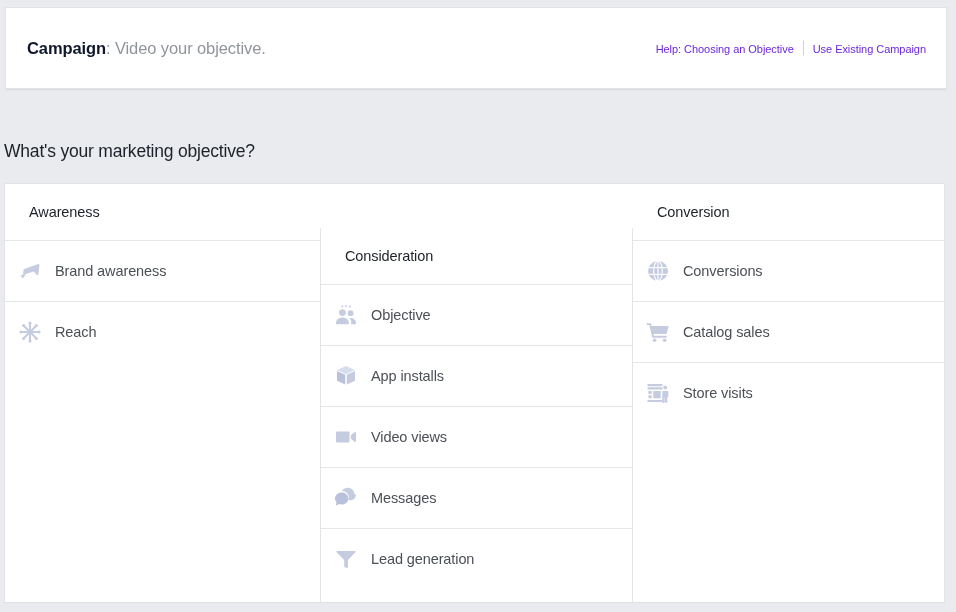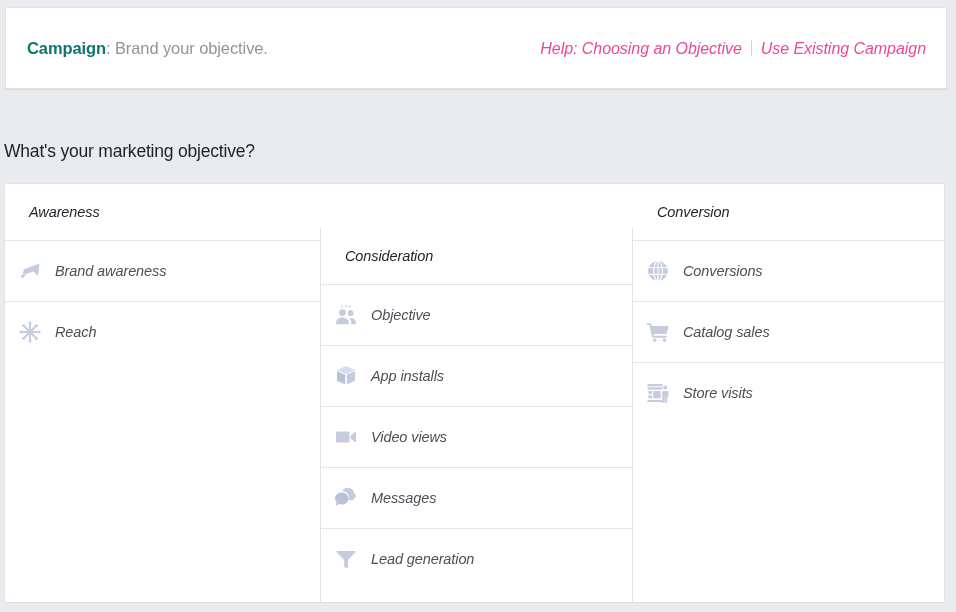--- a/index.html
+++ b/index.html
@@ -41,33 +41,32 @@
     box-sizing: border-box;
   }
   .campaign-title {
     font-size: 16.5px;
     color: #90949c;
     letter-spacing: -0.1px;
     white-space: nowrap;
   }
   .campaign-title .strong {
     font-weight: bold;
-    color: #0f766e;
+    color: #0f172a;
   }
   .campaign-links {
     display: flex;
     align-items: center;
     white-space: nowrap;
   }
   .campaign-links a {
-    font-size: 16px;
-    color: #ec4899;
+    font-size: 11px;
+    color: #6d28d9;
     text-decoration: none;
     letter-spacing: -0.05px;
-    font-style: italic;
   }
   .link-divider {
     width: 1px;
     height: 15px;
     background: #ced0d4;
     margin: 0 9px;
   }
 
   
   .section-heading {
@@ -91,21 +90,20 @@
     border-bottom: none;
     box-sizing: border-box;
     box-shadow: 0 1px 1px rgba(0,0,0,0.04);
     display: flex;
     height: 419px;
     overflow: hidden;
   }
   .objective-column {
     box-sizing: border-box;
     position: relative;
-    font-style: italic;
   }
   .col-awareness    { width: 315px; }
   .col-consideration{ width: 313px; border-left: 1px solid #e3e4e6; border-right: 1px solid #e3e4e6; margin-top: 44px; }
   .col-conversion   { width: 311px; }
 
   .column-header {
     height: 56px;
     display: flex;
     align-items: center;
     padding-left: 24px;
@@ -141,21 +139,21 @@
     color: #4b4f56;
     letter-spacing: -0.1px;
   }
 </style>
 </head>
 <body>
 
 <div class="campaign-bar">
   <div class="campaign-bar-inner">
     <div class="campaign-title">
-      <span class="strong">Campaign</span><span>: Brand your objective.</span>
+      <span class="strong">Campaign</span><span>: Video your objective.</span>
     </div>
     <div class="campaign-links">
       <a href="#">Help: Choosing an Objective</a>
       <div class="link-divider"></div>
       <a href="#">Use Existing Campaign</a>
     </div>
   </div>
 </div>
 
 <div class="section-heading">What's your marketing objective?</div>

